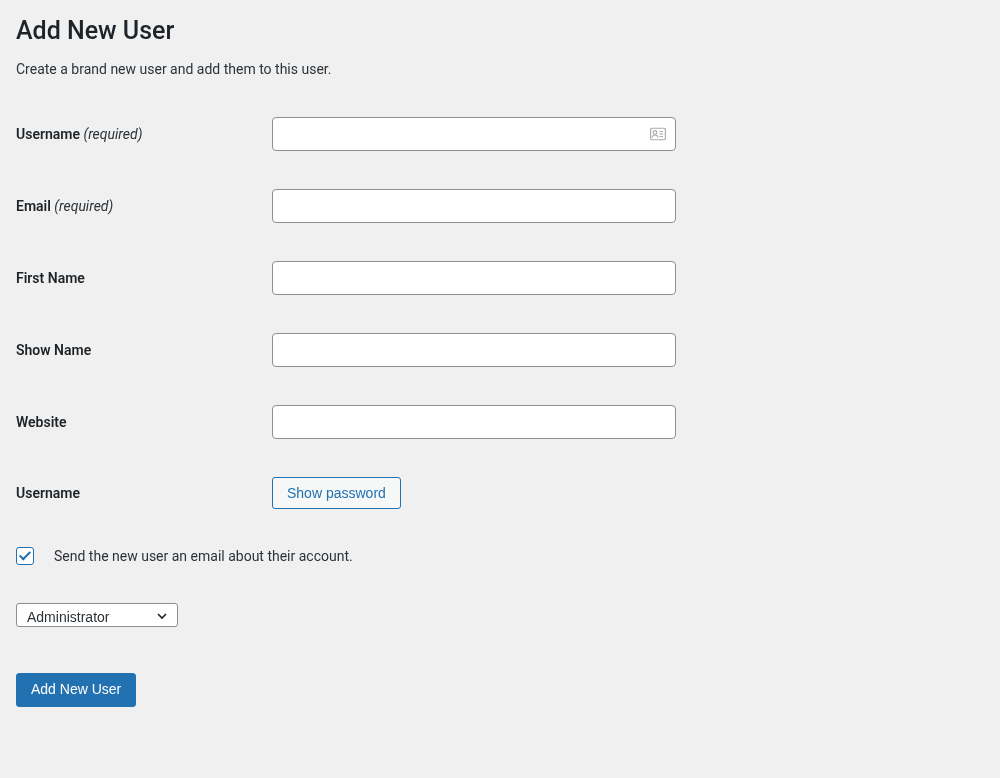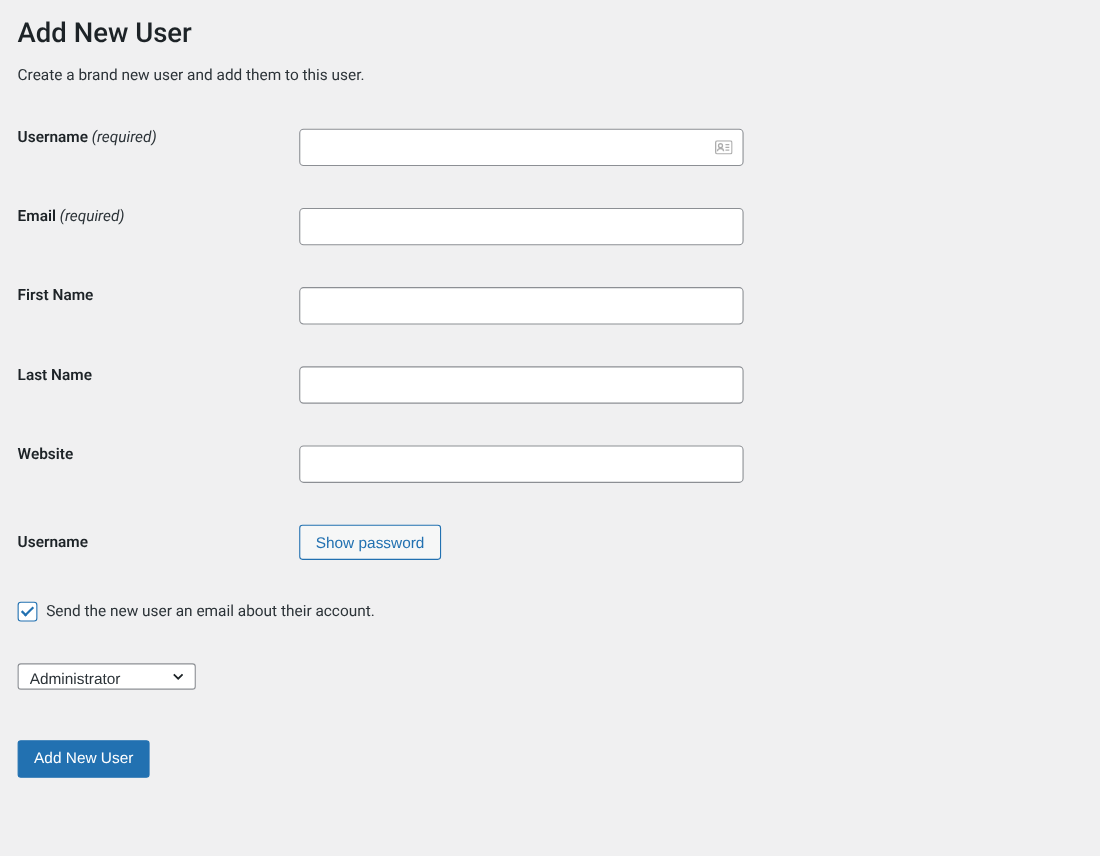--- a/index.html
+++ b/index.html
@@ -23,20 +23,21 @@
       margin-bottom: 16px;
       margin-top: 4px;
     }
     .description {
       color: #2c3338;
       font-size: 14px;
       margin-bottom: 40px;
     }
     .form-row {
       display: flex;
+      align-items: center;
       margin-bottom: 38px;
     }
     .form-label {
       width: 256px;
       font-weight: 600;
       font-size: 14px;
       color: #1d2327;
       flex-shrink: 0;
     }
     .form-label .required {
@@ -78,21 +79,21 @@
       color: #2271b1;
       padding: 6px 14px;
       font-size: 14px;
       border-radius: 3px;
       cursor: pointer;
       line-height: 1.3;
     }
     .checkbox-wrap {
       display: flex;
       align-items: center;
-      gap: 8px;
+      gap: 20px;
     }
     input[type="checkbox"] {
       width: 18px;
       height: 18px;
       border: 1px solid #2271b1;
       border-radius: 3px;
       cursor: pointer;
       appearance: none;
       background: #ffffff;
       position: relative;
@@ -197,21 +198,21 @@
 </div>
 
 <div class="form-row">
   <div class="form-label">First Name</div>
   <div class="form-control-wrap">
     <input type="text" value="" style="">
   </div>
 </div>
 
 <div class="form-row">
-  <div class="form-label">Last Name</div>
+  <div class="form-label">Show Name</div>
   <div class="form-control-wrap">
     <input type="text" value="" style="">
   </div>
 </div>
 
 <div class="form-row">
   <div class="form-label">Website</div>
   <div class="form-control-wrap">
     <input type="url" value="" style="">
   </div>

